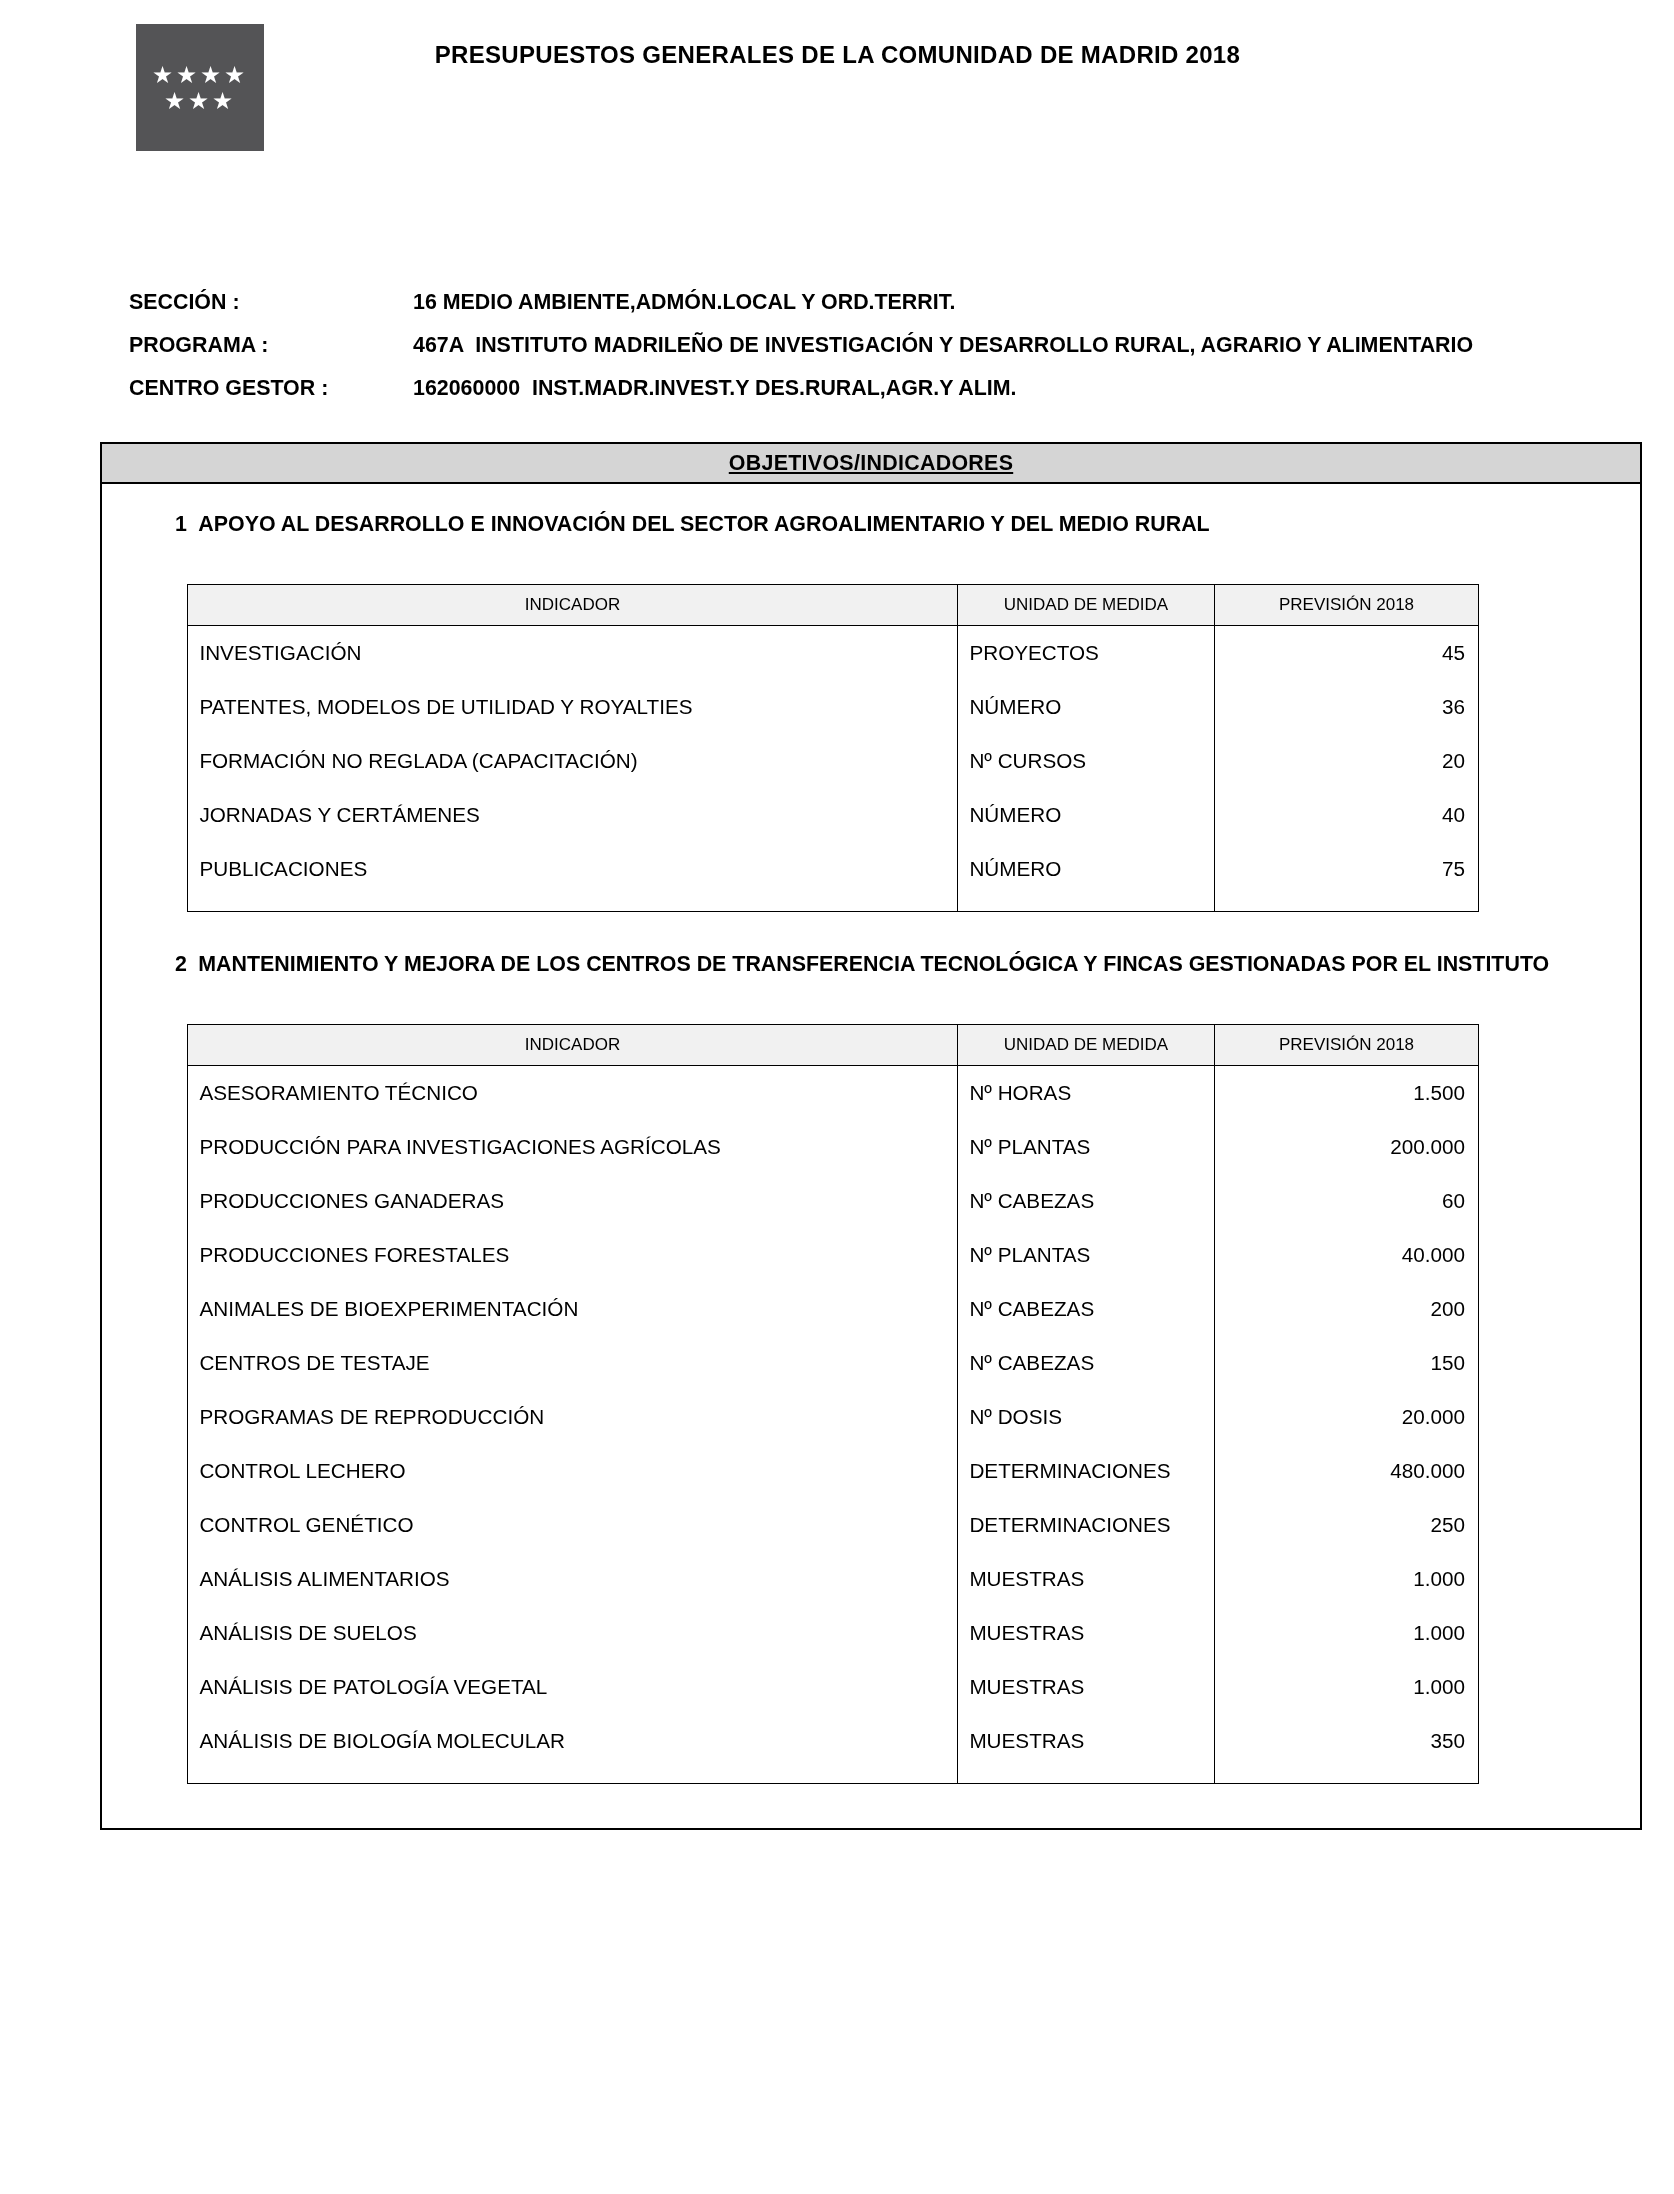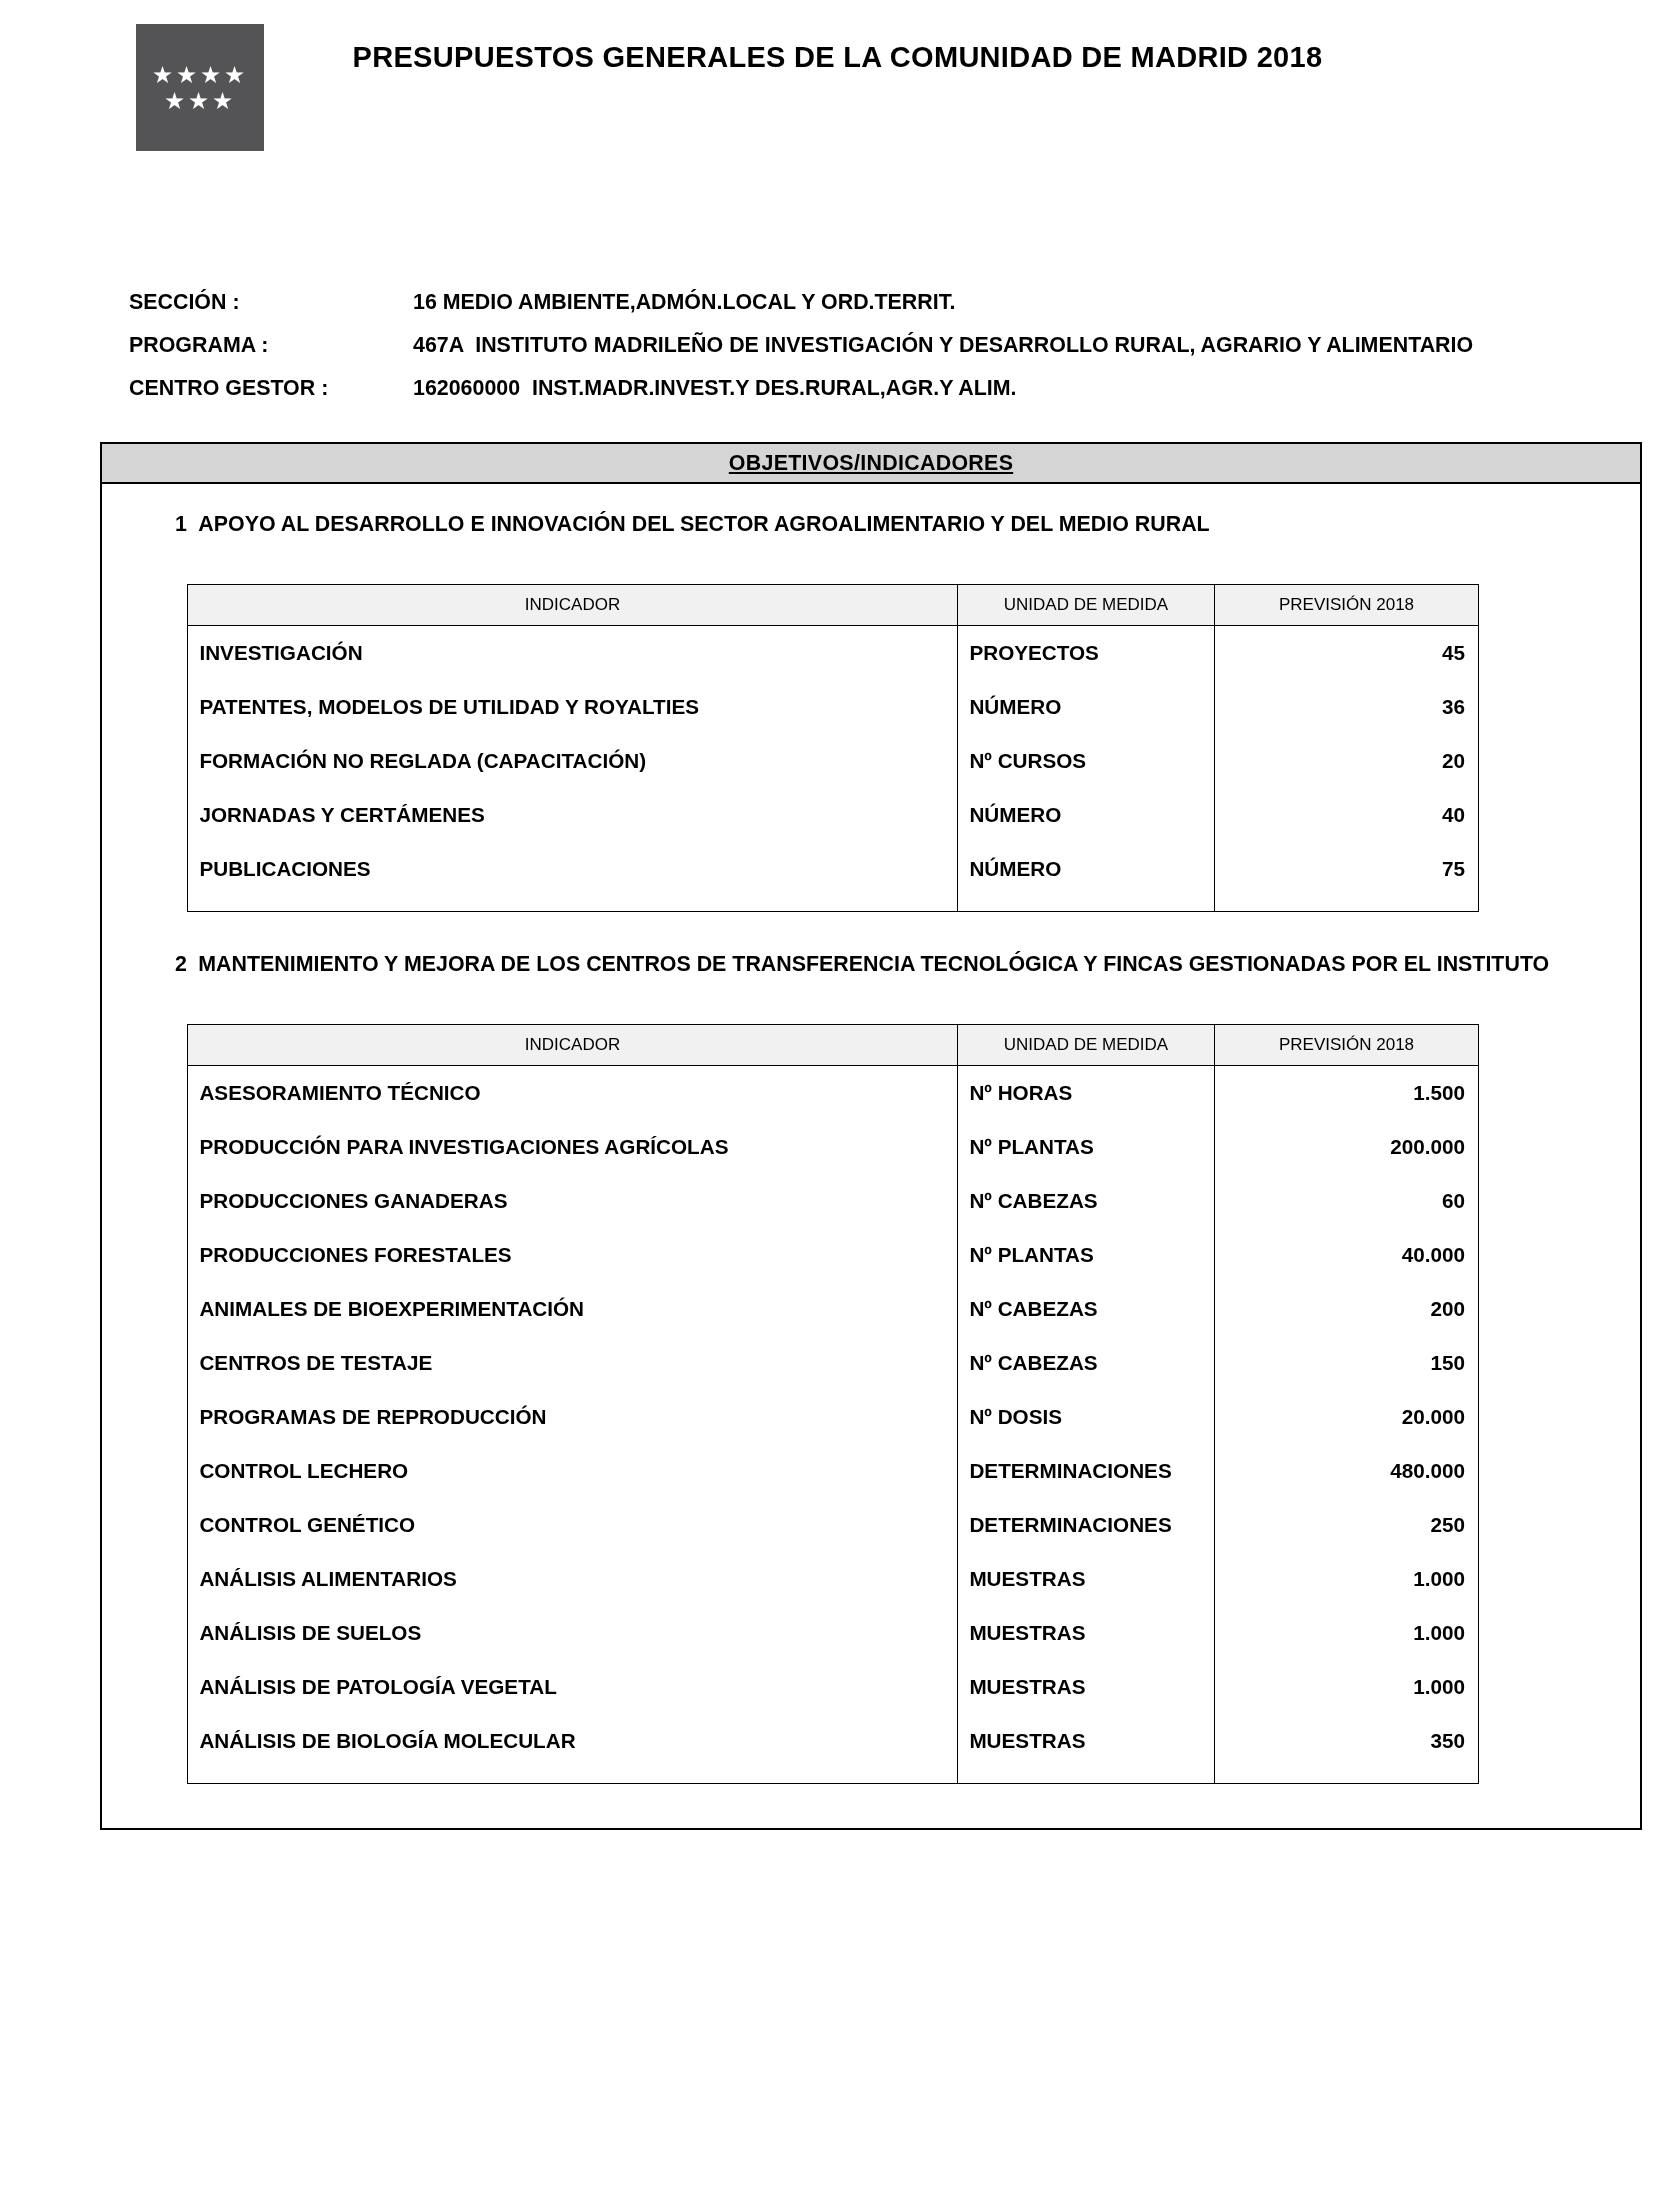--- a/index.html
+++ b/index.html
@@ -31,21 +31,21 @@
     text-align: center;
     white-space: pre;
   }
 
   
   .doc-title {
     position: absolute;
     top: 41px; left: 0;
     width: 100%;
     text-align: center;
-    font-size: 29px;
+    font-size: 24px;
     font-weight: bold;
     letter-spacing: 0.3px;
   }
 
   
   .meta {
     position: absolute;
     left: 97px; top: 281px;
     font-size: 21.4px;
     font-weight: bold;
@@ -100,21 +100,21 @@
     font-size: 17px;
     font-weight: normal;
     height: 41px;
     text-align: center;
     padding: 0 7.1px;
   }
   .ind-table td {
     border-left: 1.4px solid #000000;
     border-right: 1.4px solid #000000;
     font-size: 20.7px;
-    font-weight: bold;
+    font-weight: normal;
     height: 54px;
     vertical-align: middle;
     padding: 0 11.4px;
   }
   .ind-table td:last-child { text-align: right; padding-right: 13px; padding-left: 28px; }
   .ind-table tbody tr:last-child td { height: 70px; padding-bottom: 15.7px; }
 </style>
 </head>
 <body>
 

